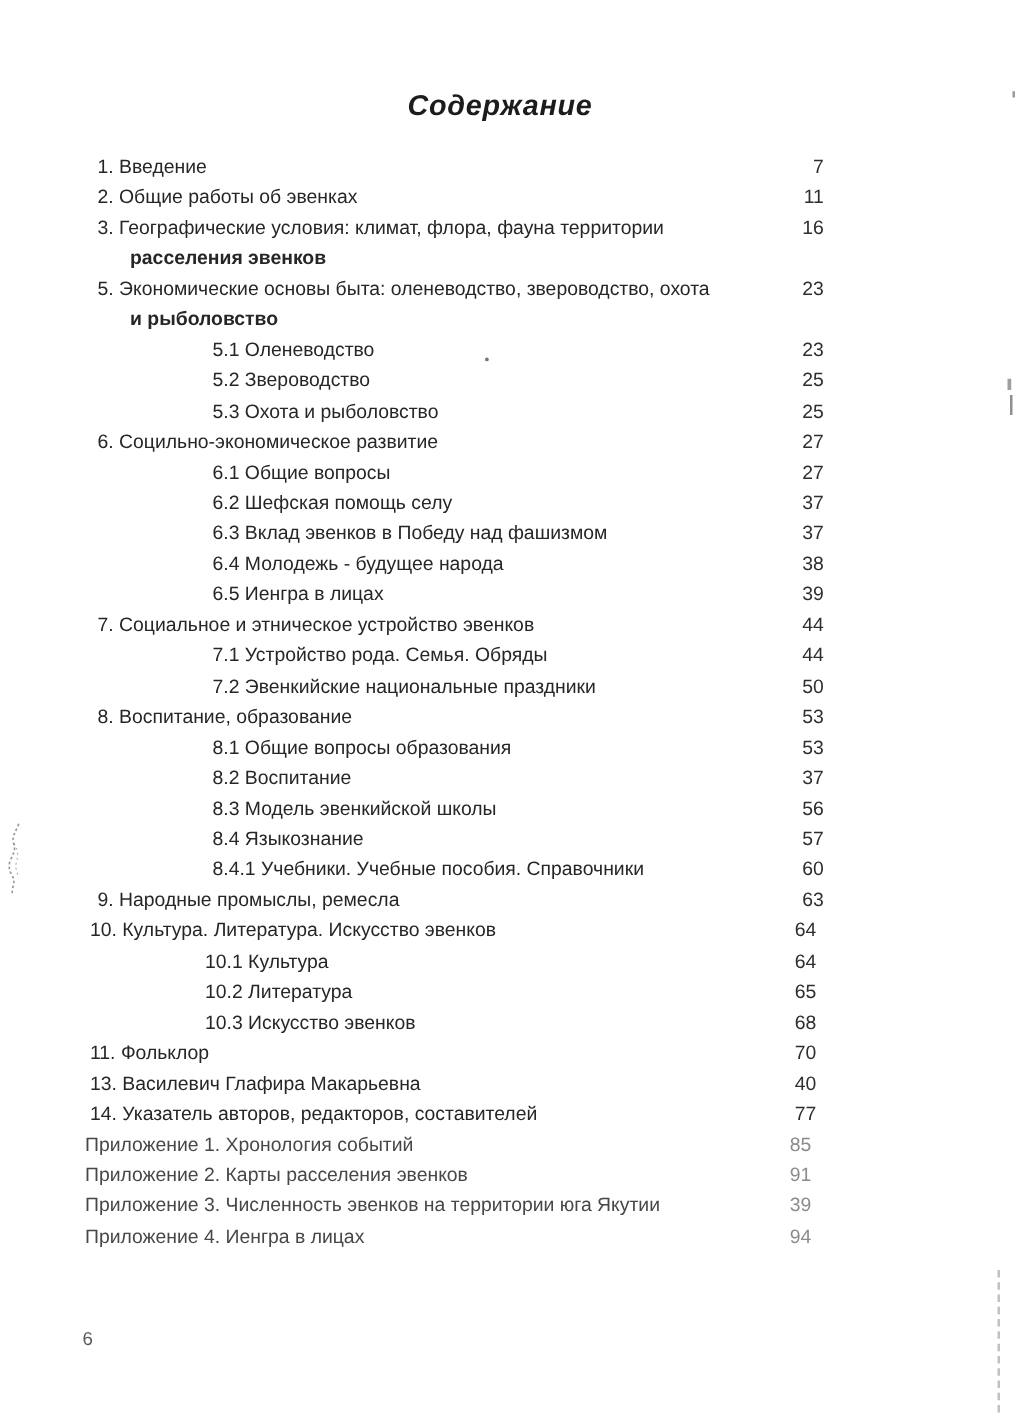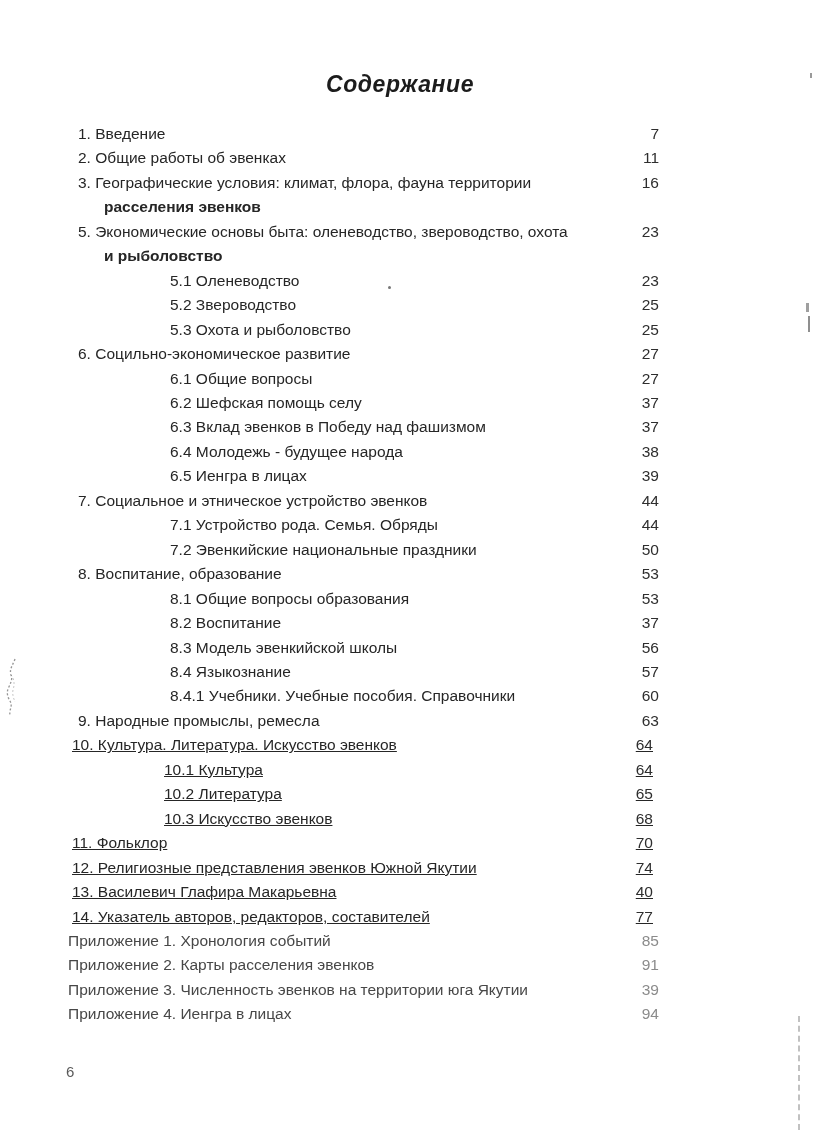--- a/index.html
+++ b/index.html
@@ -26,24 +26,24 @@
     position: absolute;
     top: 122px; left: 78px;
     width: 581px;
     font-size: 15.5px;
     line-height: 24.45px;
   }
   .row { display: flex; align-items: flex-start; }
   .row .entry-text { flex: 1 1 auto; padding-right: 10px; }
   .row .entry-page { flex: 0 0 38px; text-align: right; white-space: nowrap; color: #2e2e2e; }
   .row.level-1 .entry-text { padding-left: 92px; }
-  .row.wide-num { margin-left: -6px; text-decoration: underline; }
+  .row.wide-num { margin-left: -6px; }
   .row.wide-num .entry-page { margin-right: 6px; }
   .row.appendix { margin-left: -10px; color: #474747; }
-  .row.appendix .entry-page { color: #8b8b8b; }
+  .row.appendix .entry-page { color: #8b8b8b; margin-right: 10px; }
   .line2 { display: block; padding-left: 26px; font-weight: bold; }
   .folio {
     position: absolute;
     left: 66px; top: 1063px;
     font-size: 15px;
     color: #5a5a5a;
   }
   
   .artifact { position: absolute; pointer-events: none; }
   .ink-squiggle { left: 3px; top: 655px; }
@@ -282,27 +282,20 @@
   </div>
 
   <div class="row level-0 wide-num">
     <div class="entry-text">
       <span class="line1">11. Фольклор</span>
       <span class="line2" hidden=""></span>
     </div>
     <div class="entry-page">70</div>
   </div>
 
-  <div class="row level-0 wide-num">
-    <div class="entry-text">
-      <span class="line1">12. Религиозные представления эвенков Южной Якутии</span>
-      <span class="line2" hidden=""></span>
-    </div>
-    <div class="entry-page">74</div>
-  </div>
 
   <div class="row level-0 wide-num">
     <div class="entry-text">
       <span class="line1">13. Василевич Глафира Макарьевна</span>
       <span class="line2" hidden=""></span>
     </div>
     <div class="entry-page">40</div>
   </div>
 
   <div class="row level-0 wide-num">

